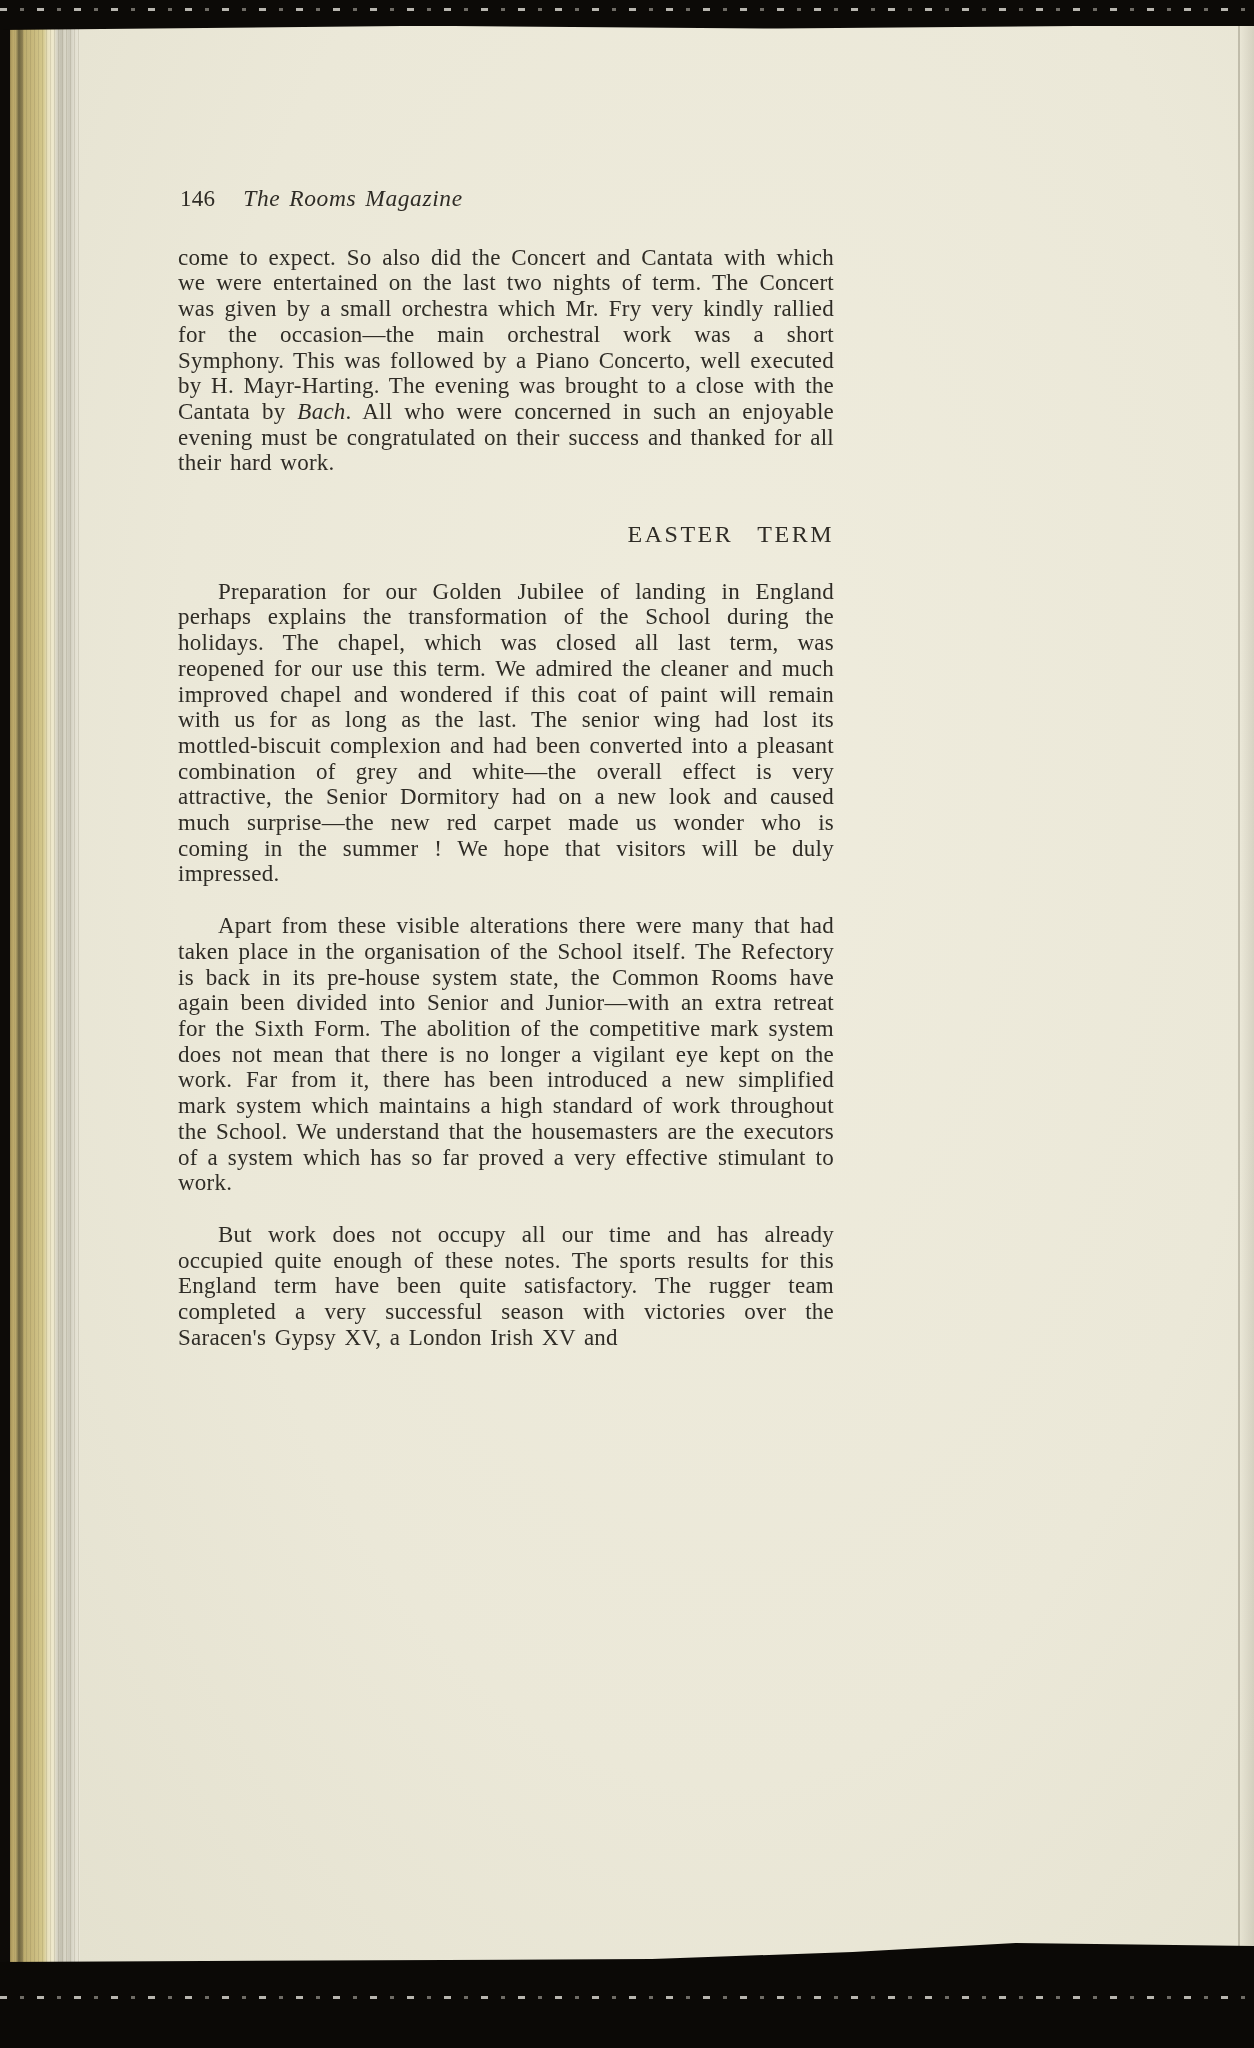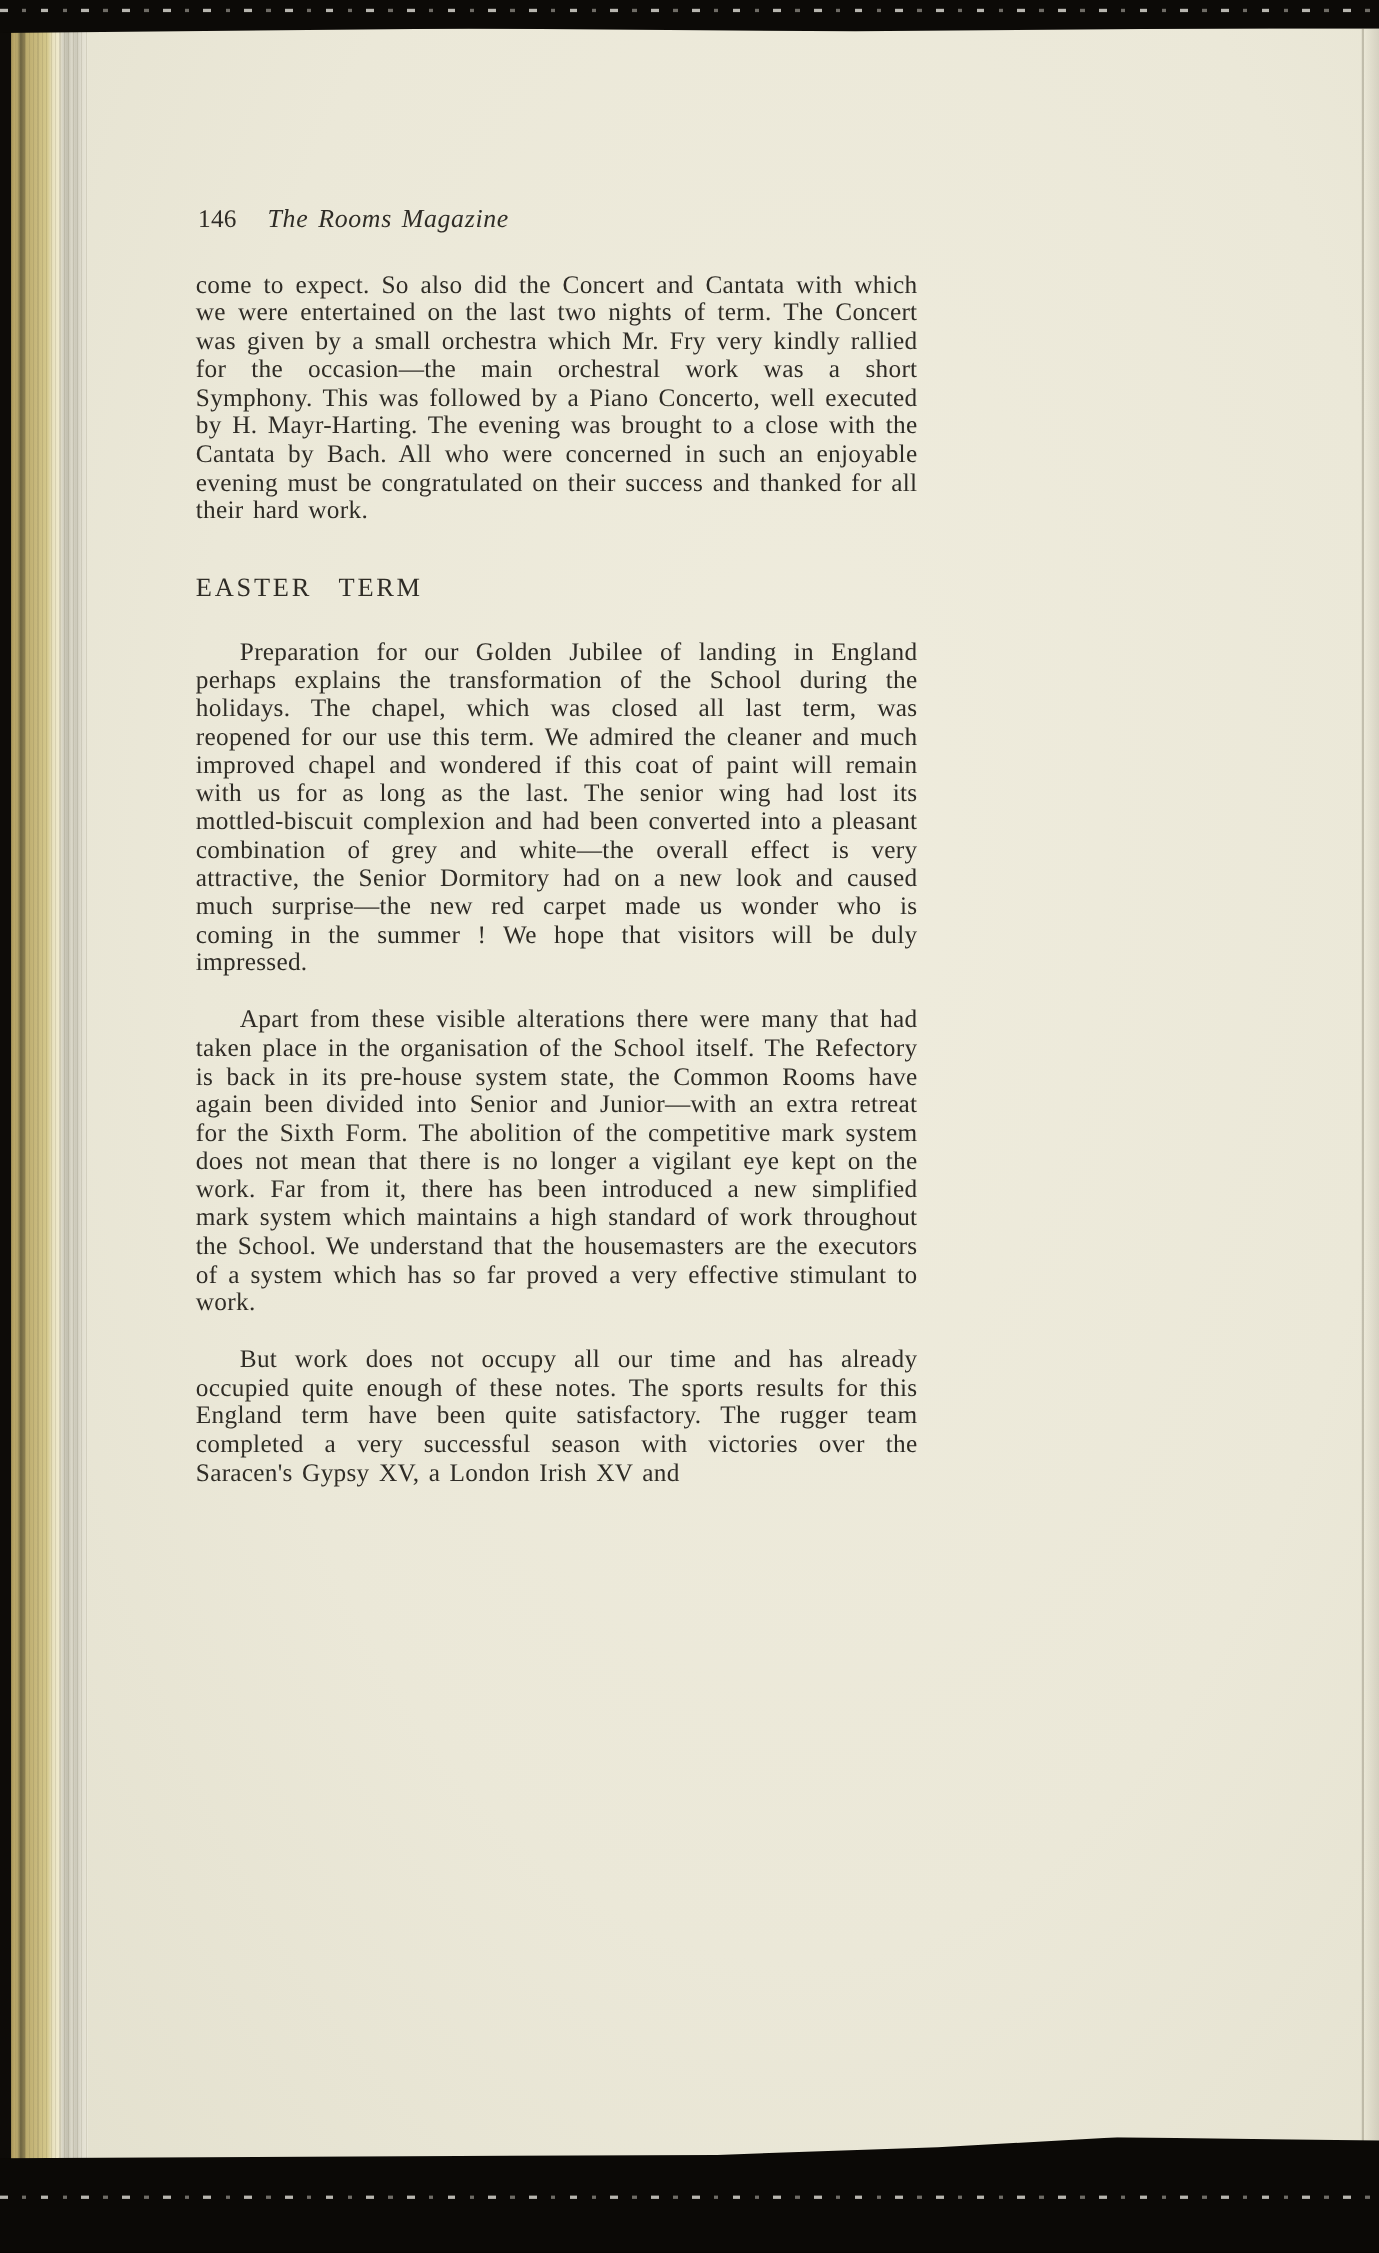--- a/index.html
+++ b/index.html
@@ -59,25 +59,25 @@
     letter-spacing:.25px;word-spacing:2.5px;
   }
   .running-head{display:flex;align-items:baseline;gap:28px;margin:0 0 33px 2px;}
   .folio{font-size:23px;}
   .running-title{font-style:italic;font-size:23.5px;letter-spacing:.6px;}
   p.body-par{margin:0;text-align:justify;}
   p.body-par + p.body-par{margin-top:26px;}
   .indent{text-indent:40px;font-family:Liberation Serif, serif;}
   .section-heading{
     margin:46px 0 31px 0;
-    text-align:left;font-weight:normal;
+    text-align:right;font-weight:normal;
     font-size:24px;letter-spacing:2.5px;word-spacing:16px;
     color:#2f2c26;
   }
-  .italic{}
+  .italic{font-style:italic;}
 </style>
 </head>
 <body>
 
 <div class="scene">
 
   <div class="edge-stack"></div>
 
   <div class="page">
     <div class="right-shade"></div>

